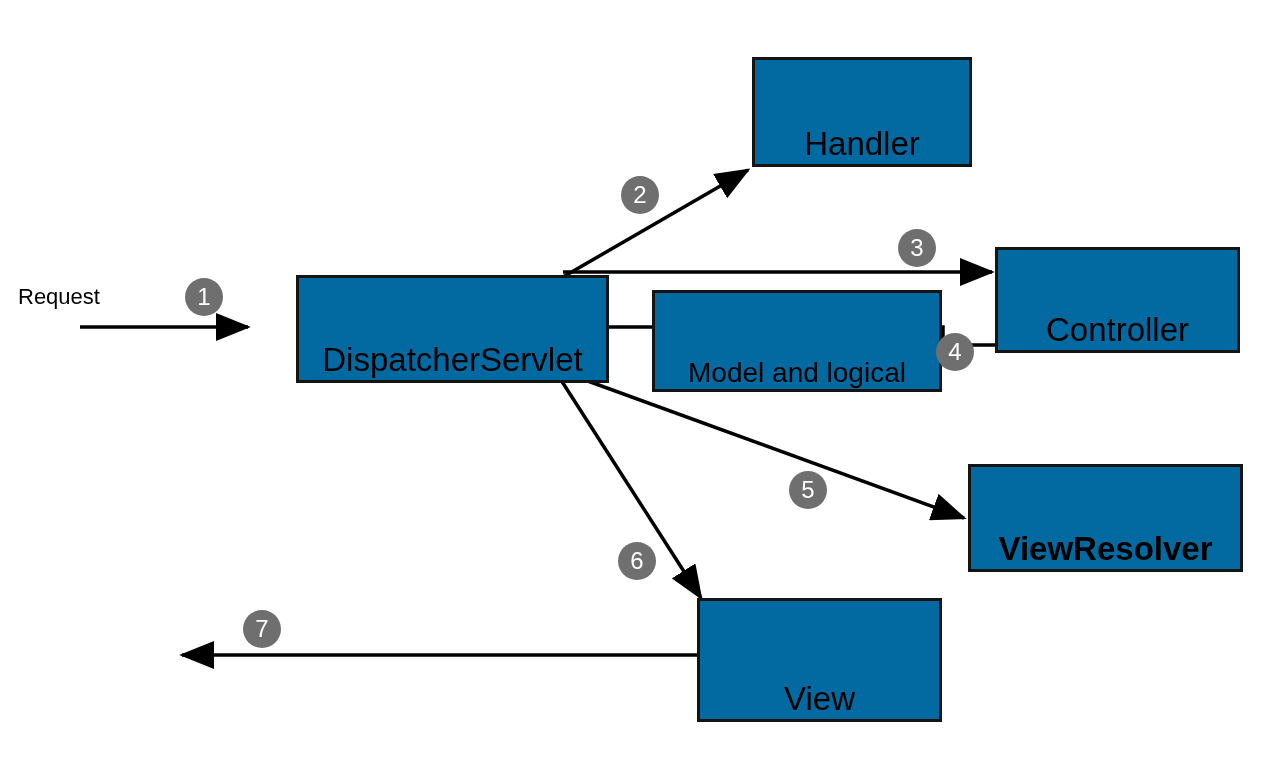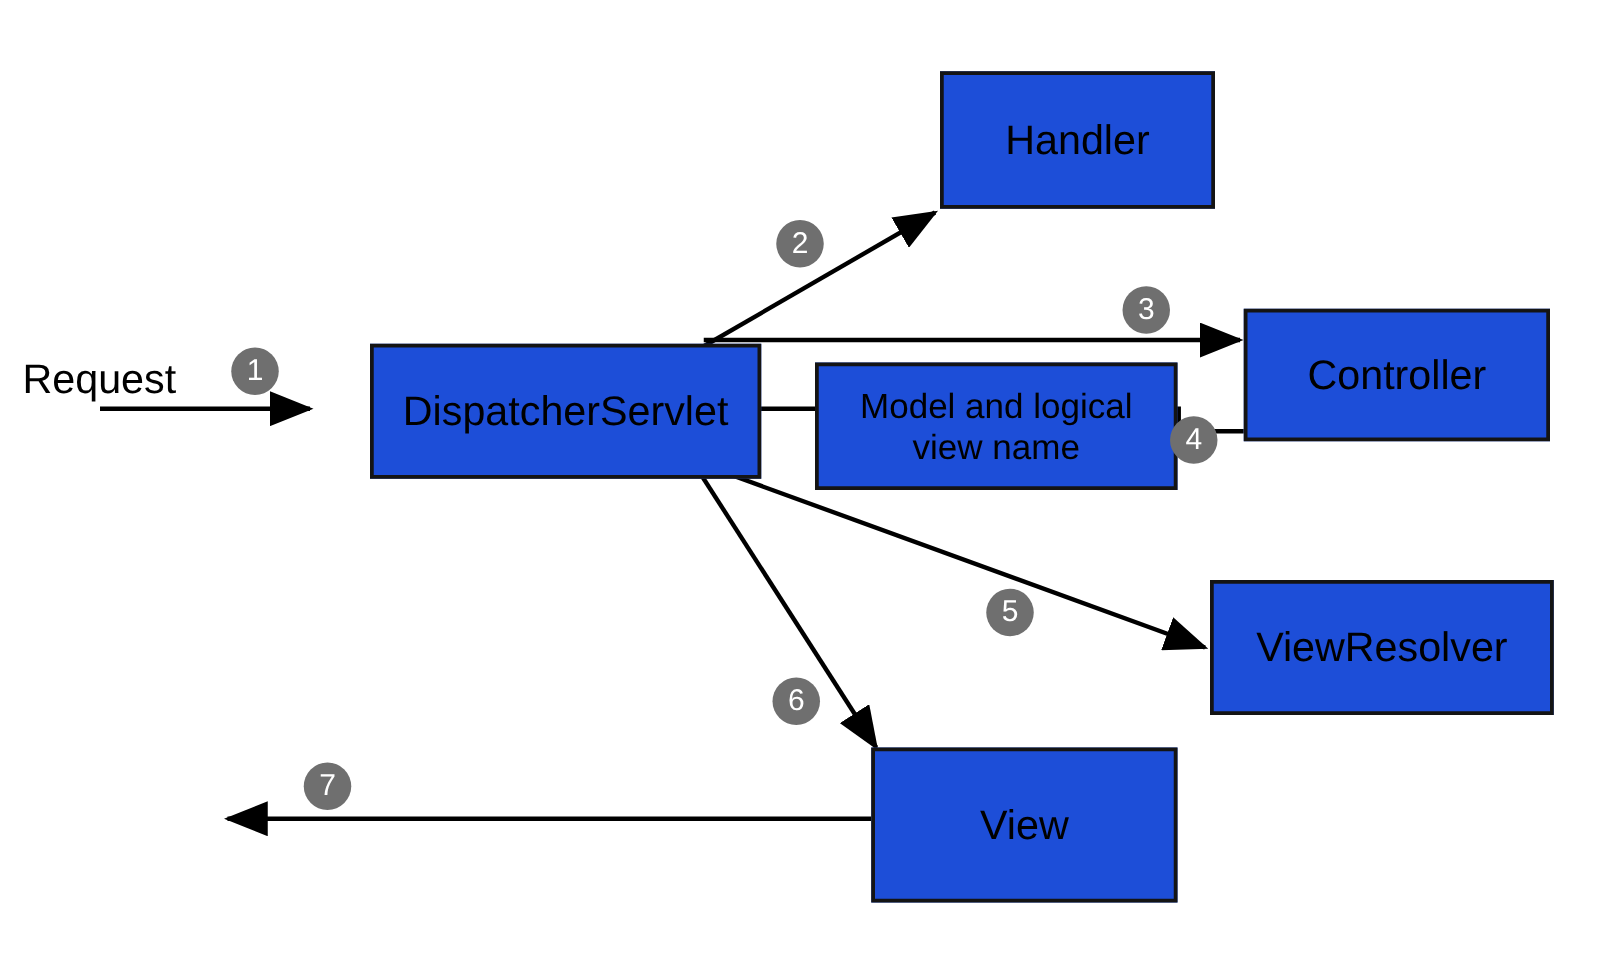--- a/index.html
+++ b/index.html
@@ -19,24 +19,24 @@
     position: absolute;
     left: 0;
     top: 0;
     width: 1280px;
     height: 783px;
     pointer-events: none;
   }
   .node {
     position: absolute;
     box-sizing: border-box;
-    background: #1d4ed8;
+    background: #0369a1;
     border: 3px solid #141414;
     display: flex;
-    align-items: center;
+    align-items: flex-end;
     justify-content: center;
     text-align: center;
     color: #000000;
     font-size: 33px;
     line-height: 1.18;
     z-index: 3;
   }
   .node span { display: block; }
   .badge {
     position: absolute;
@@ -48,21 +48,21 @@
     font-size: 24px;
     display: flex;
     align-items: center;
     justify-content: center;
     z-index: 6;
     box-sizing: border-box;
   }
   .edge-label {
     position: absolute;
     color: #000000;
-    font-size: 33px;
+    font-size: 22px;
     white-space: nowrap;
     z-index: 5;
   }
 </style>
 </head>
 <body>
 
 <div id="canvas">
 
   <svg id="wires" viewBox="0 0 1280 783" xmlns="http://www.w3.org/2000/svg">
@@ -111,25 +111,24 @@
     </div>
   </div>
 
   <div class="node" style="left:995px; top:247px; width:245px; height:106px;">
     <span>Controller</span>
   </div>
 
   <div class="node" style="left:652px; top:290px; width:290px; height:102px; font-size:28px; z-index:4;">
     <div>
       <span>Model and logical</span>
-      <span>view name</span>
     </div>
   </div>
 
-  <div class="node" style="left:968px; top:464px; width:275px; height:108px;">
+  <div class="node" style="left:968px; top:464px; width:275px; height:108px;font-weight:bold;">
     <span>ViewResolver</span>
   </div>
 
   <div class="node" style="left:697px; top:598px; width:245px; height:124px;">
     <span>View</span>
   </div>
 
   <div class="edge-label" style="left:18px; top:284px;">Request</div>
 
   <div class="badge" style="left:185px; top:278px;">1</div>

